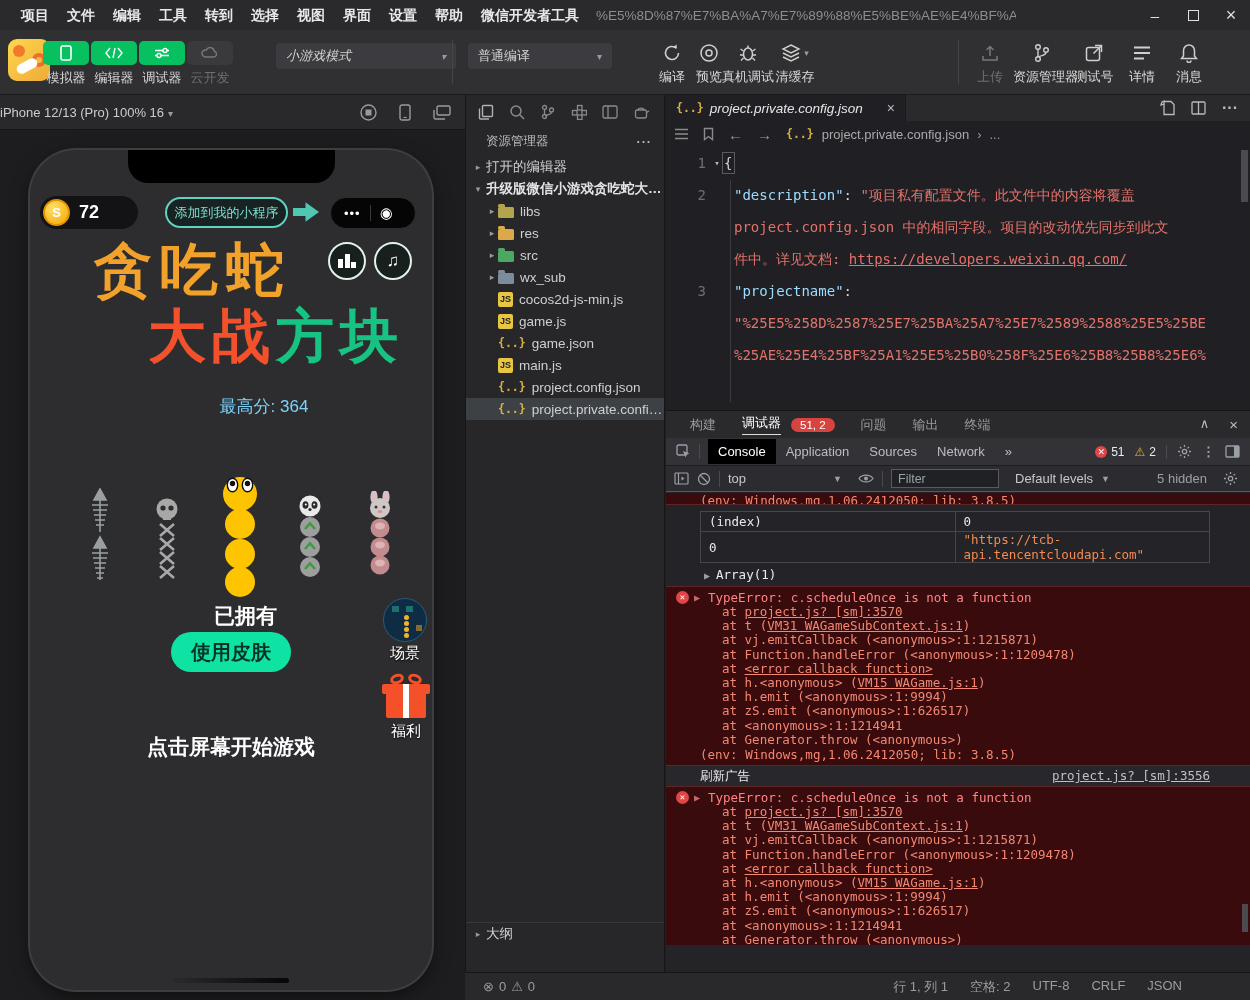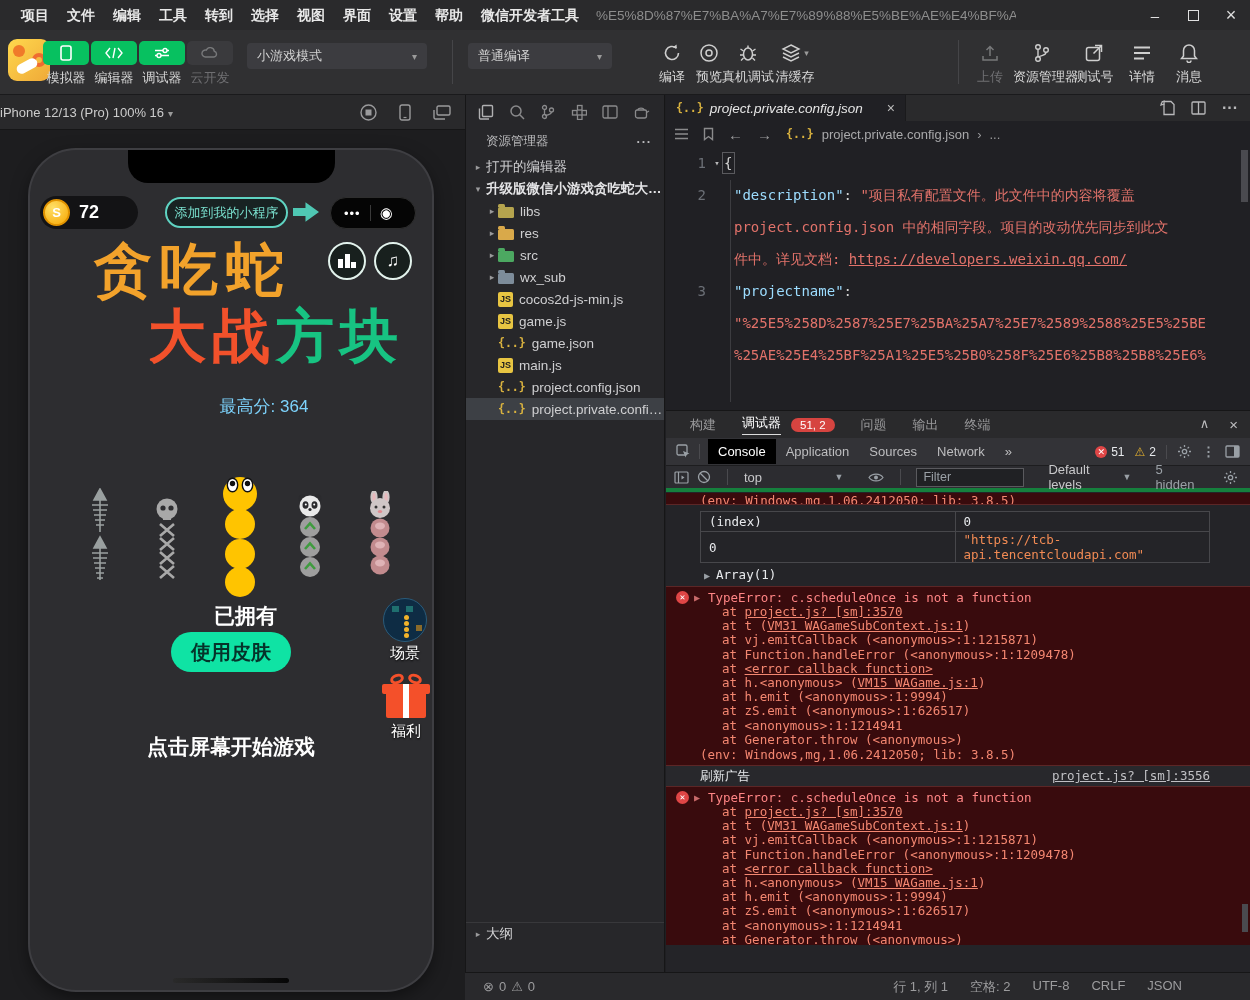--- a/index.html
+++ b/index.html
@@ -126,21 +126,21 @@
   .badge { background:#d64440; color:#fff; font-size:11.5px; padding:1px 9px; border-radius:9px; margin-left:-16px; }
   .dbg-tabs .right { margin-left:auto; margin-right:12px; display:flex; gap:20px; color:#bdbdbf; font-size:13px; }
   .devtabs { height:28px; background:#333337; display:flex; align-items:center; font-size:13px; color:#bdbdbf; border-bottom:1px solid #1d1d1f; }
   .devtab { padding:5px 10px; }
   .devtab.active { background:#000; color:#fff; }
   .devtabs .insp { margin:0 8px 0 10px; padding-right:8px; border-right:1px solid #4a4a4e; display:flex; }
   .devtabs .right { margin-left:auto; display:flex; align-items:center; gap:10px; margin-right:10px; }
   .errsum { display:flex; align-items:center; gap:4px; color:#e8eaed; font-size:12px; }
   .errdot { width:12px; height:12px; border-radius:50%; background:#df4646; color:#fff; font-size:9px; display:flex; align-items:center; justify-content:center; }
   .warnglyph { color:#f0b92e; font-size:12px; }
-  .conbar { height:26px; background:#2c2c30; display:flex; align-items:center; border-bottom:4px solid #15803d; color:#c8c8ca; font-size:13px;gap:8px; }
+  .conbar { height:26px; background:#2c2c30; display:flex; align-items:center; border-bottom:1px solid #15803d; color:#c8c8ca; font-size:13px; }
   .conbar .seg { display:flex; align-items:center; gap:8px; padding:0 8px; }
   .conbar .sep { width:1px; height:16px; background:#4a4a4e; }
   .filter { width:108px; height:19px; background:#202124; border:1px solid #5a5a5e; color:#c8c8ca; font-size:12.5px; padding:0 6px; }
   .filter::placeholder { color:#9aa0a6; }
   .console { position:absolute; left:0; top:82px; width:100%; height:452px; font-family:"DejaVu Sans Mono",monospace; font-size:12.5px; overflow:hidden; background:#242428; }
   .env-clip { background:#390b0d; color:#f48771; border-bottom:1px solid #5c2626; height:12px; line-height:16px; padding-left:34px; overflow:hidden; }
   .ctable { margin:6px 0 0 34px; width:510px; border-collapse:collapse; color:#e8eaed; }
   .ctable td { border:1px solid #47474b; height:20px; padding:0 8px; width:50%; }
   .ctable .orange { color:#f28b54; }
   .array-line { padding:4px 0 4px 38px; color:#e8eaed; }
@@ -223,21 +223,21 @@
       <div class="lbl">调试器</div>
     </div>
     <div class="tbtn" style="left:187px; top:11px; width:46px;">
       <div class="pad off">
           <svg class="ic" width="18" height="12" viewBox="0 0 18 12">
             <path d="M4.5 10 a3.5 3.5 0 1 1 .8-6.9 a4.2 4.2 0 0 1 8 1.2 a2.9 2.9 0 0 1-.4 5.7 z" fill="none" stroke="#77787a" stroke-width="1.4"></path>
           </svg>
         </div>
       <div class="lbl off">云开发</div>
     </div>
-    <div class="select" style="left:247px; top:13px; width:180px;">
+    <div class="select" style="left:276px; top:13px; width:180px;font-style:italic;">
       <span>小游戏模式</span>
       <span class="caret">▾</span>
     </div>
     <div class="vsep" style="left:452px;"></div>
     <div class="select" style="left:468px; top:13px; width:144px;">
       <span>普通编译</span>
       <span class="caret">▾</span>
     </div>
 
     <div class="icon-act" style="left:672px; top:10px;">

